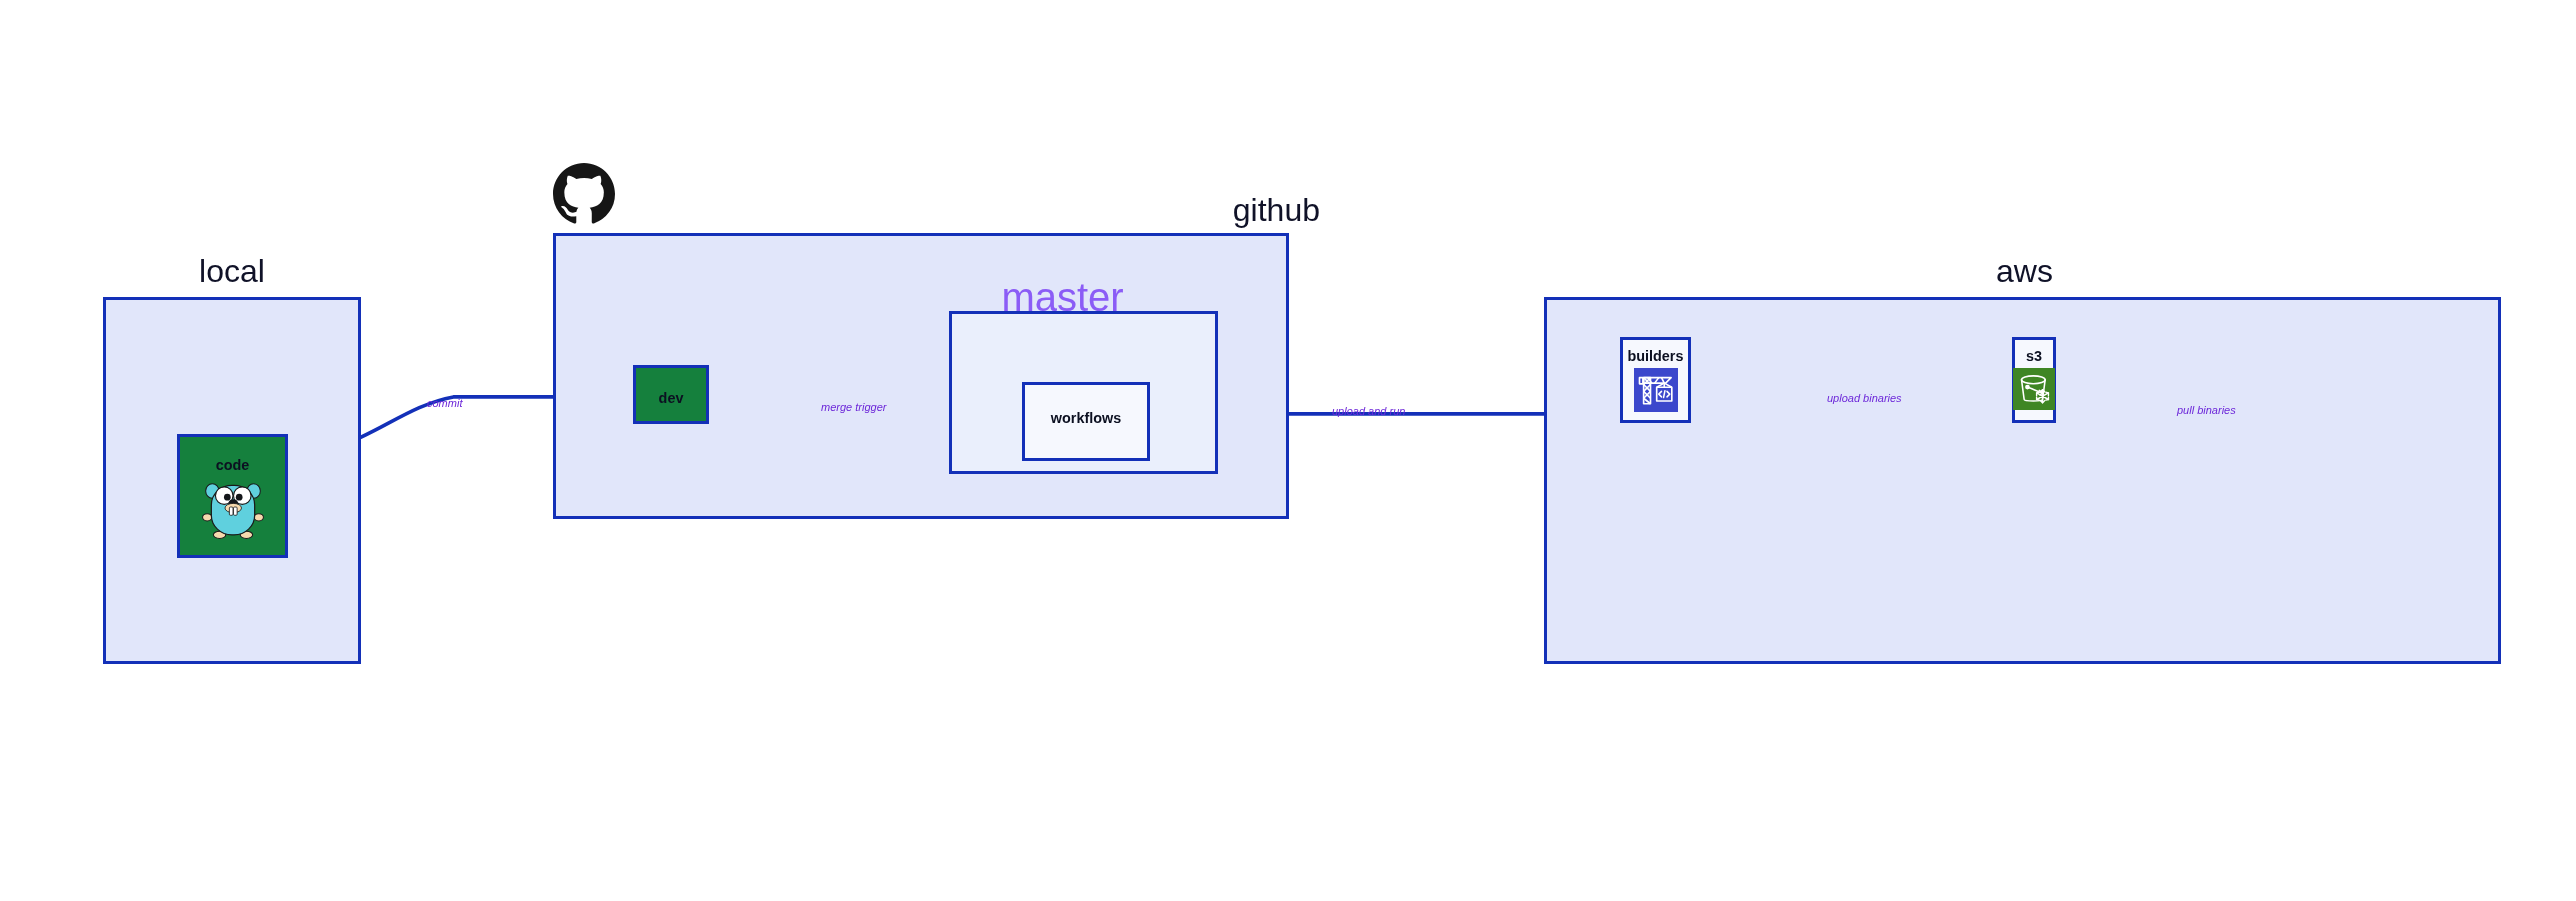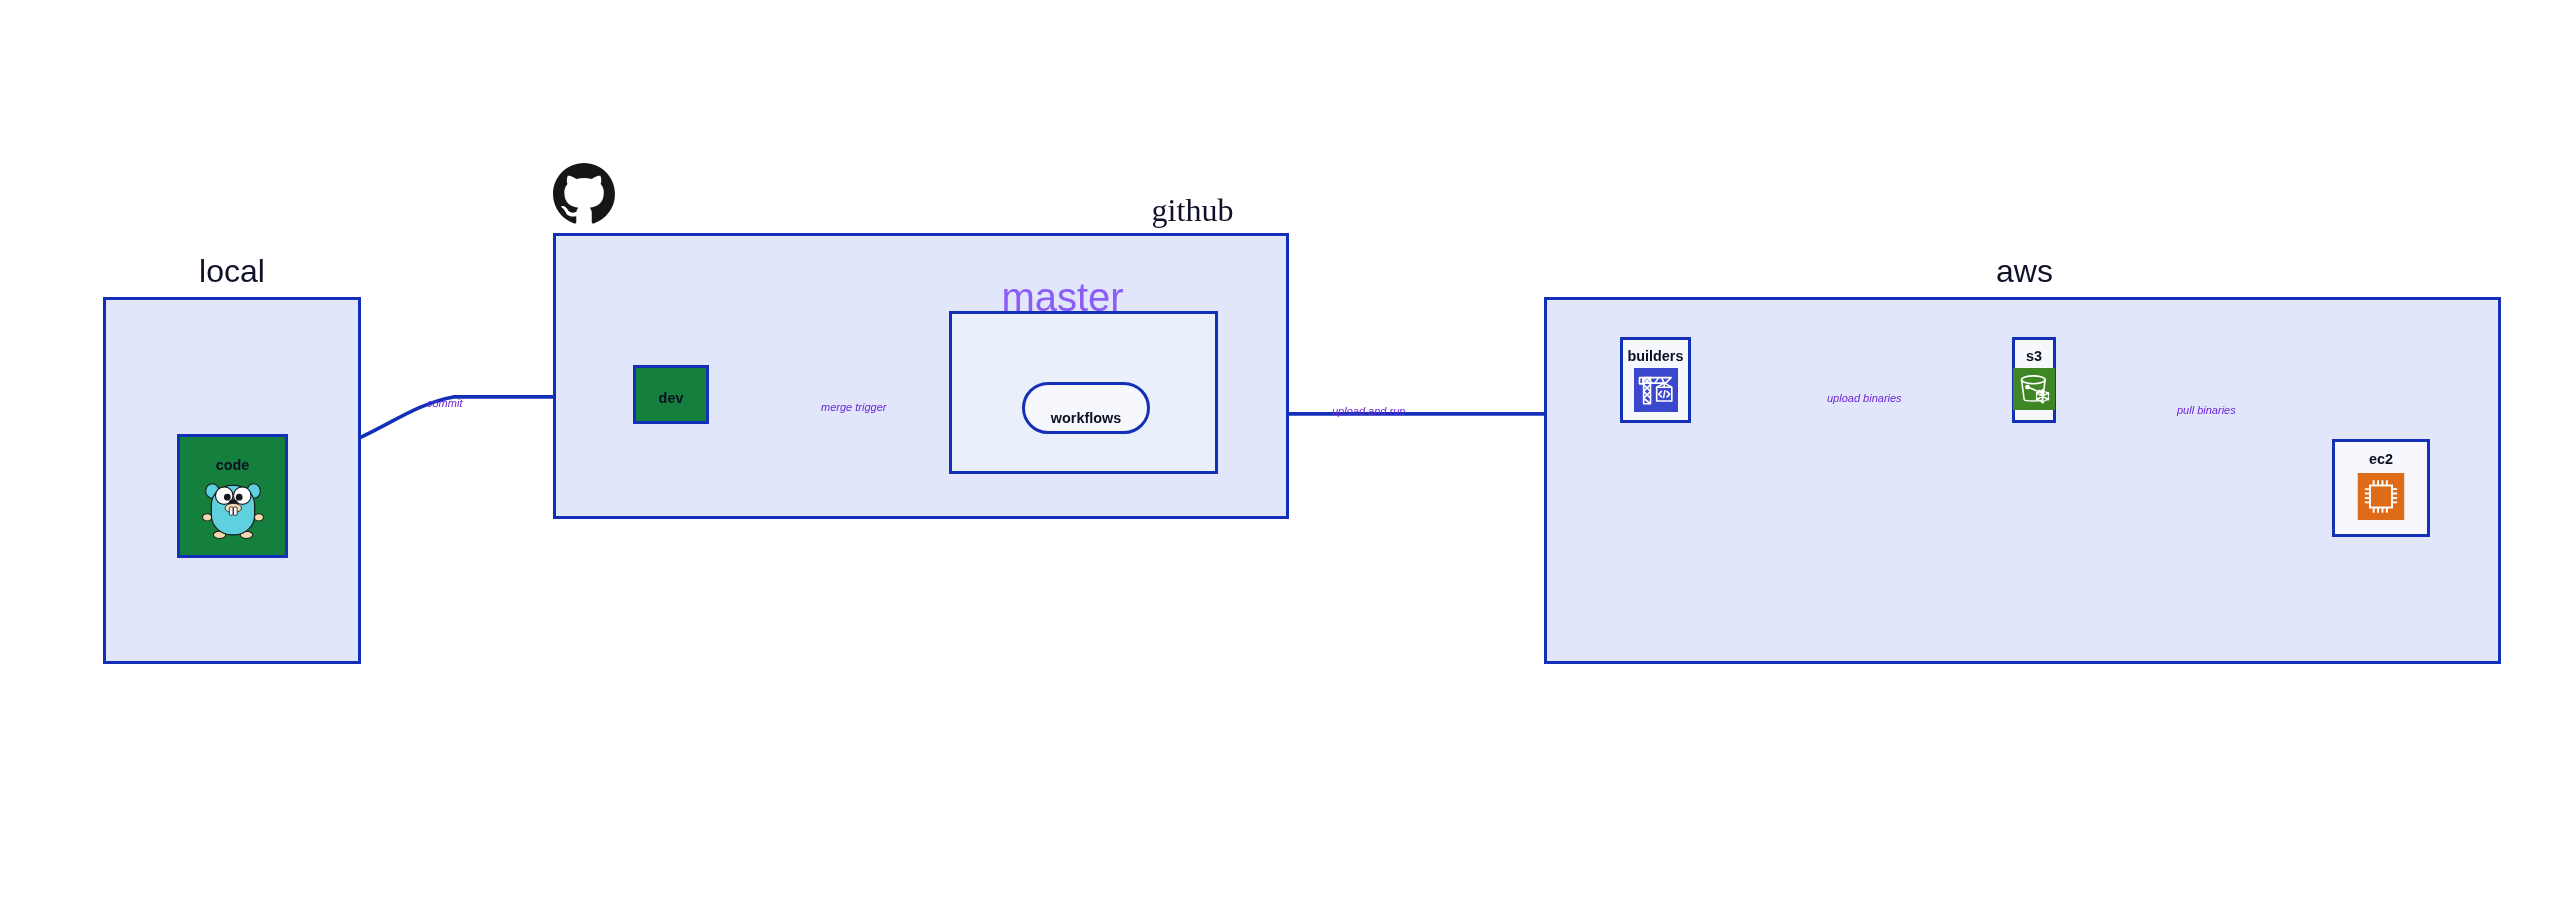--- a/index.html
+++ b/index.html
@@ -181,35 +181,35 @@
       <path fill="#161616" d="M8 0C3.58 0 0 3.58 0 8c0 3.54 2.29 6.53 5.47 7.59.4.07.55-.17.55-.38
         0-.19-.01-.82-.01-1.49-2.01.37-2.53-.49-2.69-.94-.09-.23-.48-.94-.82-1.13-.28-.15-.68-.52-.01-.53.63-.01
         1.08.58 1.23.82.72 1.21 1.87.87 2.33.66.07-.52.28-.87.51-1.07-1.78-.2-3.64-.89-3.64-3.95
         0-.87.31-1.59.82-2.15-.08-.2-.36-1.02.08-2.12 0 0 .67-.21 2.2.82.64-.18 1.32-.27 2-.27.68 0
         1.36.09 2 .27 1.53-1.04 2.2-.82 2.2-.82.44 1.1.16 1.92.08 2.12.51.56.82 1.27.82 2.15 0
         3.07-1.87 3.75-3.65 3.95.29.25.54.73.54 1.48 0 1.07-.01 1.93-.01 2.2 0 .21.15.46.55.38A8.01
         8.01 0 0 0 16 8c0-4.42-3.58-8-8-8z"></path>
     </svg>
   </div>
 
-  <div class="group-label" style="left:1105px; top:194px; width:175px; text-align:center;font-family:Liberation Serif, serif;">github</div>
+  <div class="group-label" style="left:1145px; top:194px; width:175px; text-align:right;">github</div>
 
   <div class="group" style="left:553px; top:233px; width:736px; height:286px;">
   </div>
 
   <div class="subgroup-label" style="left:949px; top:277px; width:227px; text-align:center;">master</div>
 
   <div class="subgroup" style="left:949px; top:311px; width:269px; height:163px;">
   </div>
 
   <div class="node" style="left:633px; top:365px; width:76px; height:59px;">
     <div class="node-label" style="top:23px;">dev</div>
   </div>
 
-  <div class="node white" style="left:1022px; top:382px; width:128px; height:52px;border-radius:26px;">
+  <div class="node white" style="left:1022px; top:382px; width:128px; height:79px;">
     <div class="node-label" style="top:26px;">workflows</div>
   </div>
 
   <div class="group-label" style="left:1906px; top:255px; width:237px; text-align:center;">aws</div>
 
   <div class="group" style="left:1544px; top:297px; width:957px; height:367px;">
   </div>
 
   <div class="node white" style="left:1620px; top:337px; width:71px; height:86px;">
     <div class="node-label" style="top:9.3px;">builders</div>
@@ -255,35 +255,20 @@
             <path d="M0 -10 L0 10 M-9 -5 L9 5 M-9 5 L9 -5"></path>
             <path d="M-3 -7 L0 -10 L3 -7 M-3 7 L0 10 L3 7"></path>
             <path d="M-9 -1 L-9 -5 L-5 -6 M9 1 L9 5 L5 6"></path>
             <path d="M-9 1 L-9 5 L-5 6 M9 -1 L9 -5 L5 -6"></path>
           </g>
         </g>
       </svg>
     </div>
   </div>
 
-  <div class="node white" style="left:2332px; top:439px; width:98px; height:98px;">
-    <div class="node-label" style="top:10.3px;">ec2</div>
-    <div class="node-icon" style="top:31px; width:47px; height:47px;">
-      <svg width="47" height="47" viewBox="0 0 64 64" xmlns="http://www.w3.org/2000/svg">
-        <rect x="0" y="0" width="64" height="64" fill="#DD6B18"></rect>
-        <g fill="none" stroke="#ffffff" stroke-width="2.6">
-          <rect x="17" y="17" width="30" height="30"></rect>
-          <path d="M22 17 L22 10 M28 17 L28 10 M34 17 L34 10 M40 17 L40 10"></path>
-          <path d="M22 47 L22 54 M28 47 L28 54 M34 47 L34 54 M40 47 L40 54"></path>
-          <path d="M17 22 L10 22 M17 28 L10 28 M17 34 L10 34 M17 40 L10 40"></path>
-          <path d="M47 22 L54 22 M47 28 L54 28 M47 34 L54 34 M47 40 L54 40"></path>
-        </g>
-      </svg>
-    </div>
-  </div>
 
   <div class="edge-label" style="left:427px; top:398px;">commit</div>
 
   <div class="edge-label" style="left:821px; top:402px;">merge trigger</div>
 
   <div class="edge-label" style="left:1332px; top:406px;">upload and run</div>
 
   <div class="edge-label" style="left:1827px; top:393px;">upload binaries</div>
 
   <div class="edge-label" style="left:2177px; top:405px;">pull binaries</div>

